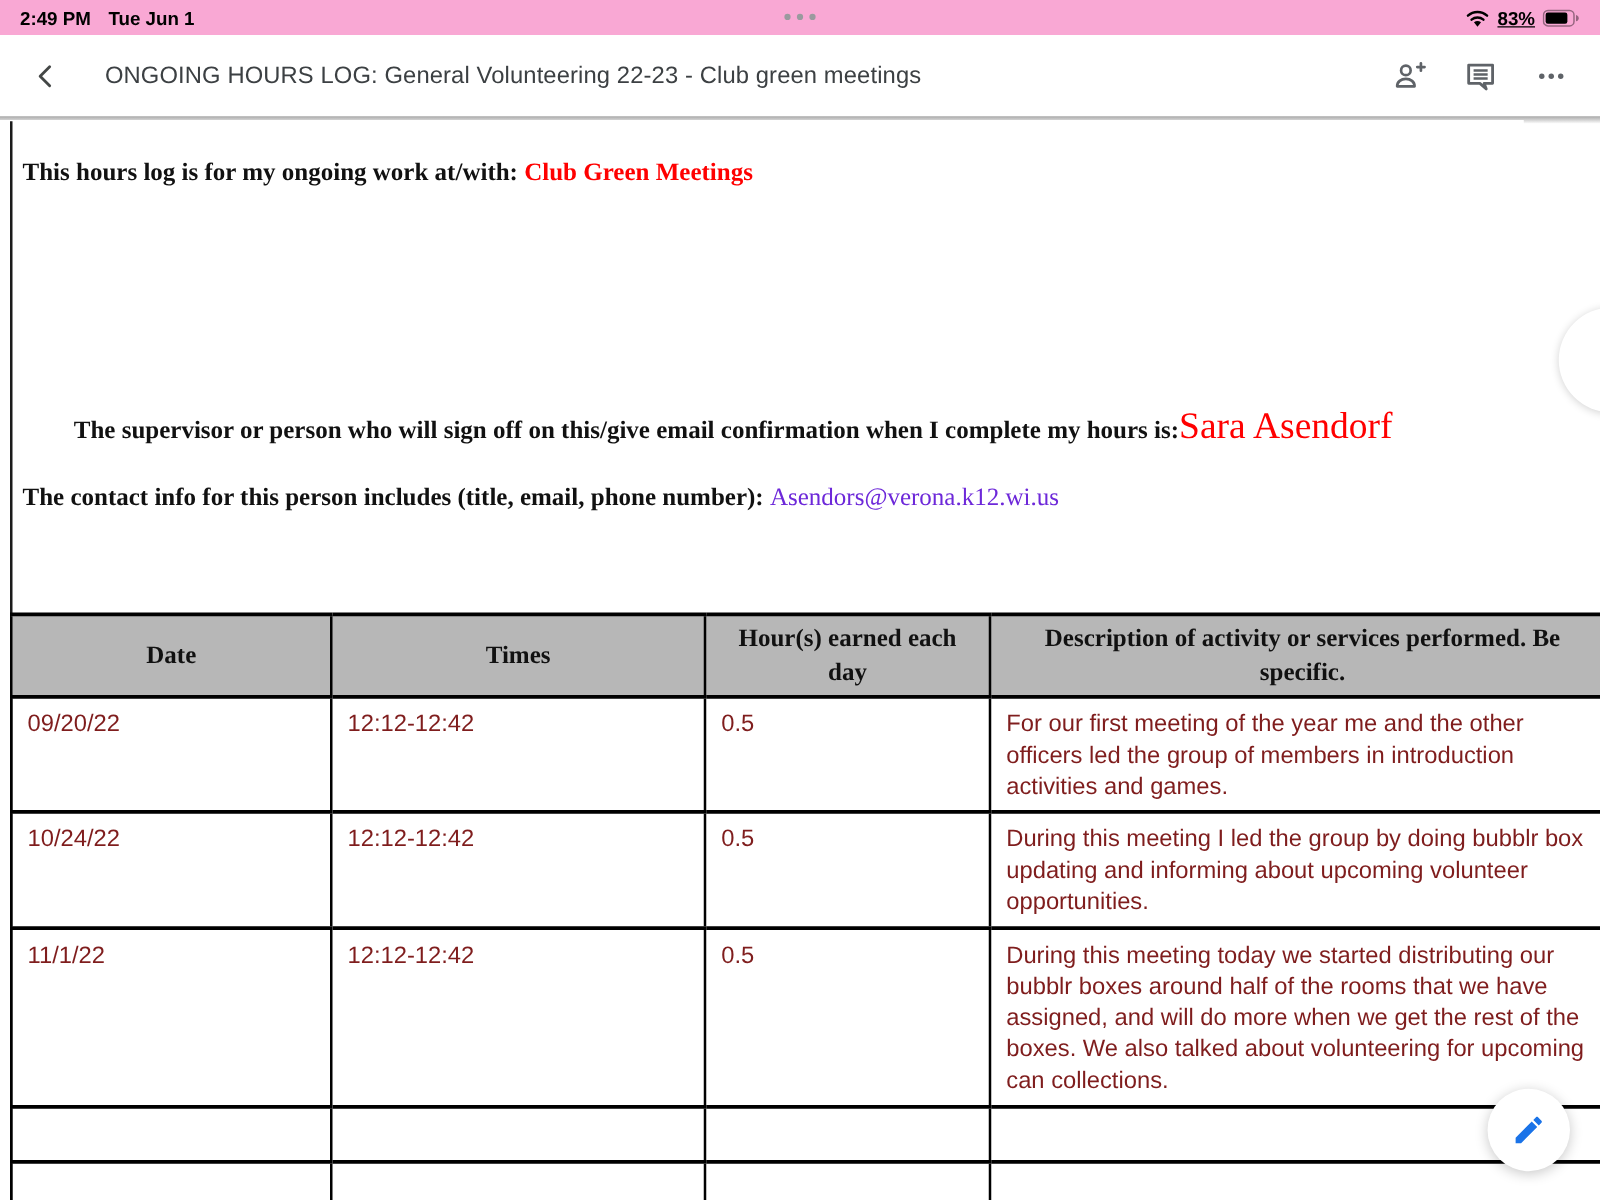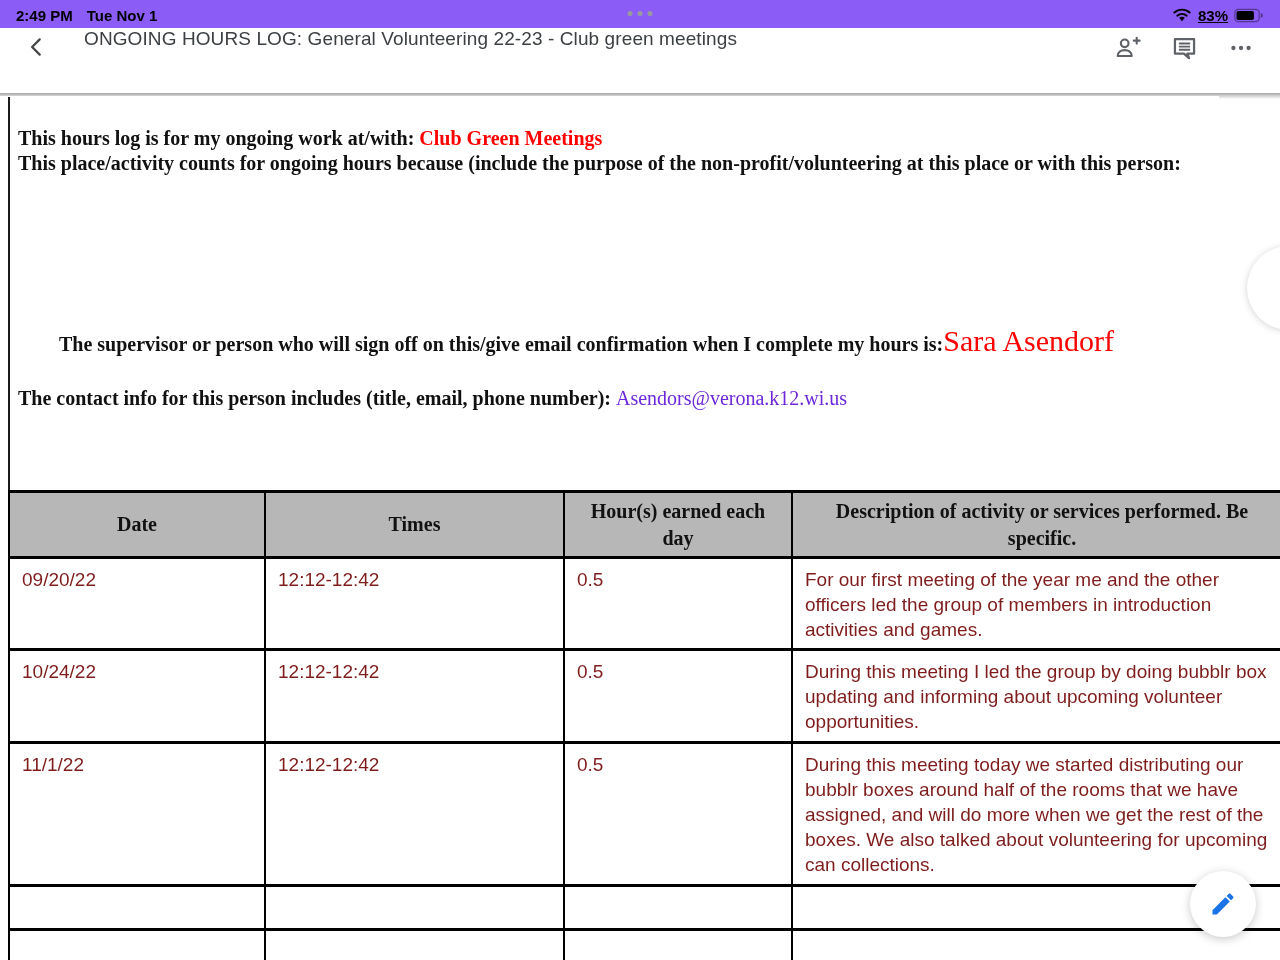--- a/index.html
+++ b/index.html
@@ -3,31 +3,31 @@
 <meta charset="utf-8">
 <style>
   * { margin: 0; padding: 0; box-sizing: border-box; }
   html, body { width: 1280px; height: 960px; overflow: hidden; background: #fff; }
   body { font-family: "Liberation Sans", "DejaVu Sans", sans-serif; position: relative; }
 
   
   .status-bar {
     position: absolute; top: 0; left: 0; width: 1280px; height: 28px;
     display: flex; align-items: center; justify-content: space-between;
-    padding: 0 16px; background: #8b5cf6;
+    padding: 0 16px; background: #f9a8d4;
   }
   .sb-left { display: flex; gap: 14px; font-size: 15px; font-weight: 600; color: #000; padding-top: 2px;}
   .sb-center { position: absolute; left: 50%; top: 11px; transform: translateX(-50%); display: flex; gap: 5px; }
   .sb-center i { width: 5px; height: 5px; border-radius: 50%; background: #9a9a9e; display: block; }
-  .sb-right { display: flex; align-items: center; gap: 6px; font-size: 15px; font-weight: 600; color: #000; padding-top: 2px; text-decoration: underline;}
+  .sb-right { display: flex; gap: 6px; font-size: 15px; font-weight: 600; color: #000; padding-top: 2px; text-decoration: underline;}
 
   
   .app-bar {
     position: absolute; top: 28px; left: 0; width: 1280px; height: 65px;
-    background: #fff; display: flex; align-items: flex-start;
+    background: #fff; display: flex; align-items: center;
   }
   .icon-btn { background: none; border: none; cursor: pointer; display: flex; align-items: center; justify-content: center; padding: 6px; }
   .back-btn { margin-left: 18px; }
   .doc-title {
     margin-left: 28px; font-size: 19px; color: #3c4043; letter-spacing: 0.1px;
     white-space: nowrap; overflow: hidden; flex: 1;
   }
   .app-actions { display: flex; align-items: center; gap: 18px; padding-right: 20px; }
   .app-bar-shadow {
     position: absolute; top: 93px; left: 0; width: 1280px; height: 6px;
@@ -94,21 +94,21 @@
     box-shadow: 0 2px 10px rgba(0,0,0,0.22);
     display: flex; align-items: center; justify-content: center;
   }
 </style>
 </head>
 <body>
 
 <div class="status-bar">
   <div class="sb-left">
     <span>2:49 PM</span>
-    <span>Tue Nov 1</span>
+    <span>Tue Jun 1</span>
   </div>
   <div class="sb-center">
       <i></i>
       <i></i>
       <i></i>
     </div>
   <div class="sb-right">
     <span style="display:flex;">
       <svg width="20" height="16" viewBox="0 0 24 18">
         <path d="M12 16.6l3.4-4.2a5.6 5.6 0 0 0-6.8 0z" fill="#000"></path>
@@ -166,21 +166,20 @@
     </button>
   </div>
 </div>
 <div class="app-bar-shadow"></div>
 
 <div class="doc">
   <div class="page-edge"></div>
 
   <div class="doc-text">
     <p><span>This hours log is for my ongoing work at/with: </span><span class="red">Club Green Meetings</span></p>
-    <p>This place/activity counts for ongoing hours because (include the purpose of the non-profit/volunteering at this place or with this person:</p>
   </div>
 
   <div class="sup-line">
     <span>The supervisor or person who will sign off on this/give email confirmation when I complete my hours is:</span><span class="sup-name">Sara Asendorf</span>
   </div>
 
   <div class="contact-line">
     <span>The contact info for this person includes (title, email, phone number): </span><span class="contact-val">Asendors@verona.k12.wi.us</span>
   </div>
 

